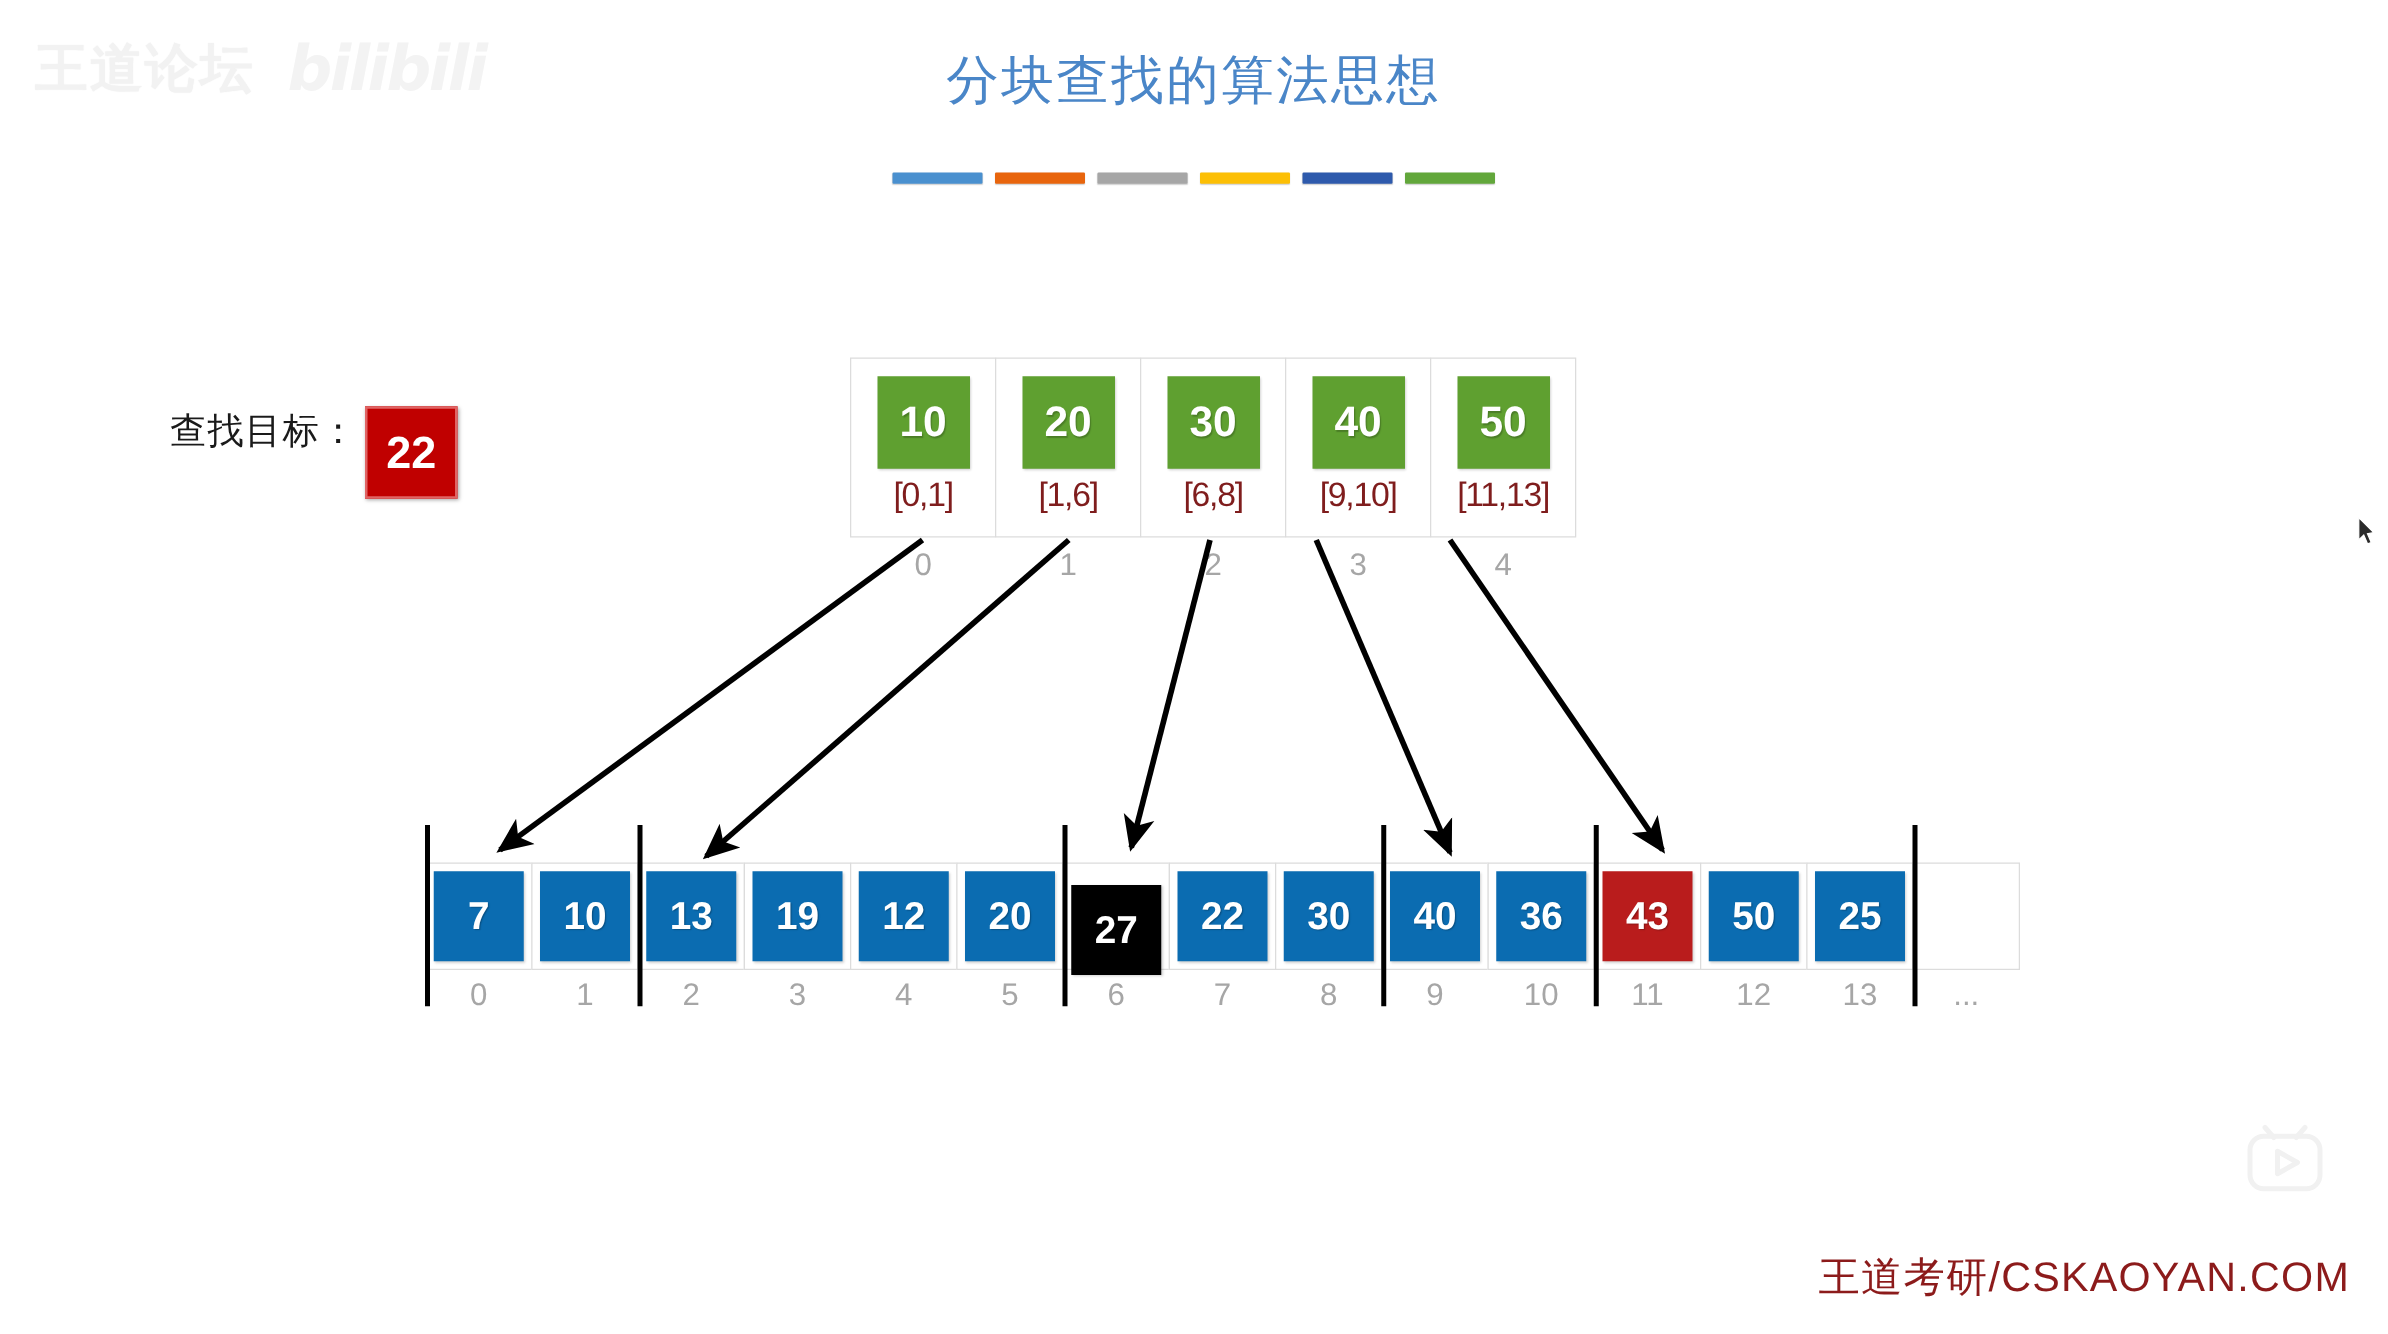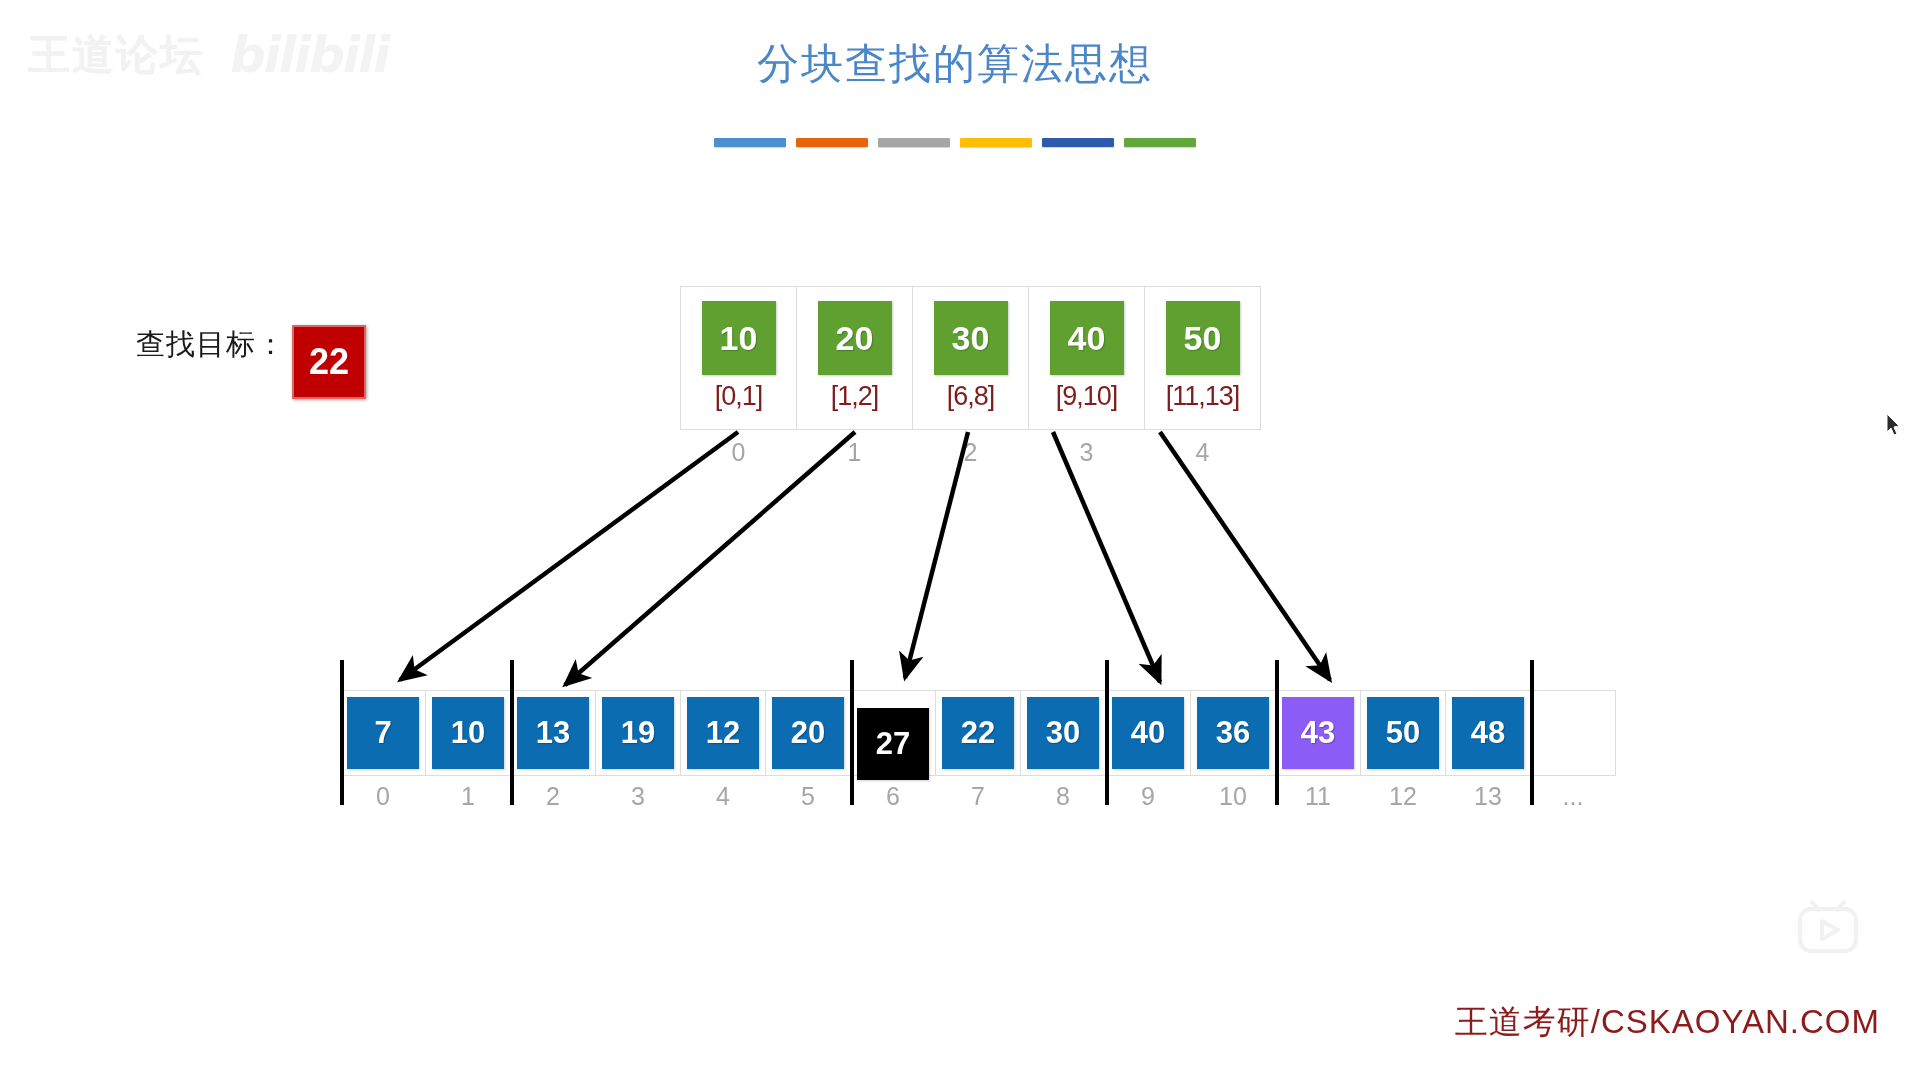--- a/index.html
+++ b/index.html
@@ -197,21 +197,21 @@
     <span class="target-box">22</span>
   </div>
 
   <div class="index-table">
       <div class="index-cell">
         <div class="green-box" style="background: rgb(95, 160, 48);">10</div>
         <div class="range-label">[0,1]</div>
       </div>
       <div class="index-cell">
         <div class="green-box" style="background: rgb(95, 160, 48);">20</div>
-        <div class="range-label">[1,2]</div>
+        <div class="range-label">[1,6]</div>
       </div>
       <div class="index-cell">
         <div class="green-box" style="background: rgb(95, 160, 48);">30</div>
         <div class="range-label">[6,8]</div>
       </div>
       <div class="index-cell">
         <div class="green-box" style="background: rgb(95, 160, 48);">40</div>
         <div class="range-label">[9,10]</div>
       </div>
       <div class="index-cell">
@@ -269,27 +269,27 @@
         <div class="cell">
           <div class="blue-box" style="background: rgb(11, 108, 177);">30</div>
         </div>
         <div class="cell">
           <div class="blue-box" style="background: rgb(11, 108, 177);">40</div>
         </div>
         <div class="cell">
           <div class="blue-box" style="background: rgb(11, 108, 177);">36</div>
         </div>
         <div class="cell">
-          <div class="blue-box" style="background: #8b5cf6; text-align: right;">43</div>
+          <div class="blue-box" style="background: #b91c1c; text-align: right;">43</div>
         </div>
         <div class="cell">
           <div class="blue-box" style="background: rgb(11, 108, 177);">50</div>
         </div>
         <div class="cell">
-          <div class="blue-box" style="background: rgb(11, 108, 177);">48</div>
+          <div class="blue-box" style="background: rgb(11, 108, 177);">25</div>
         </div>
         <div class="cell"></div>
       </div>
     <div class="array-idx-row">
         <div class="array-idx">0</div>
         <div class="array-idx">1</div>
         <div class="array-idx">2</div>
         <div class="array-idx">3</div>
         <div class="array-idx">4</div>
         <div class="array-idx">5</div>

